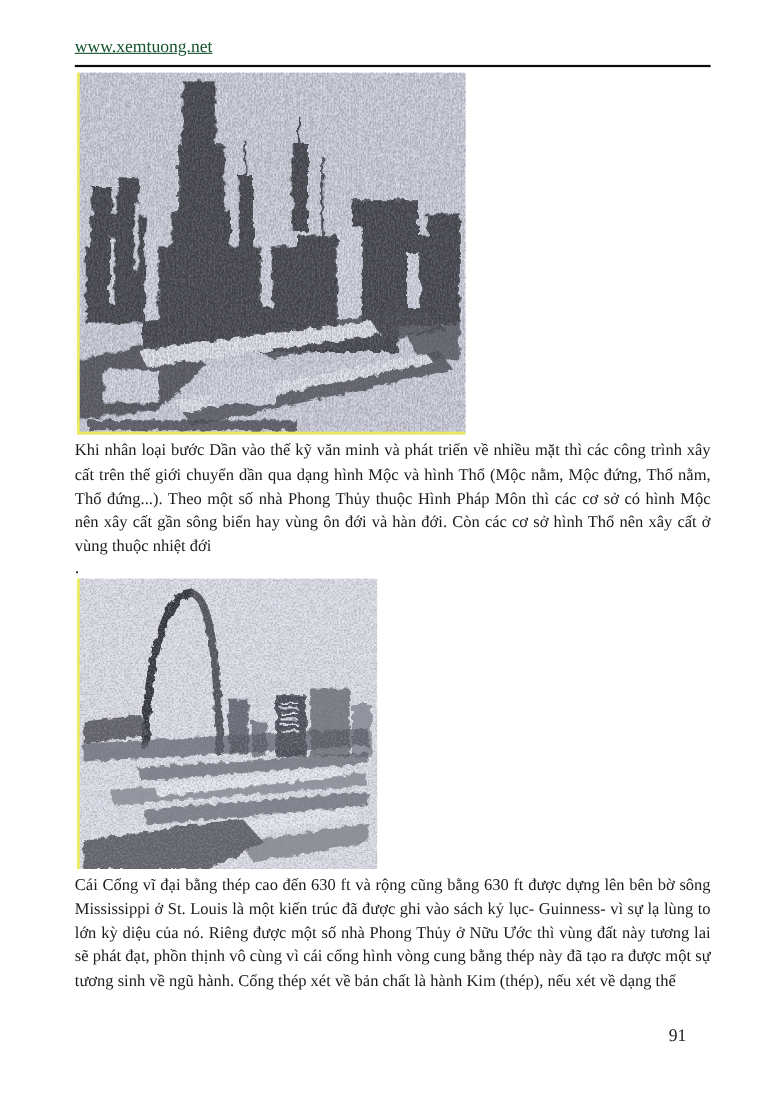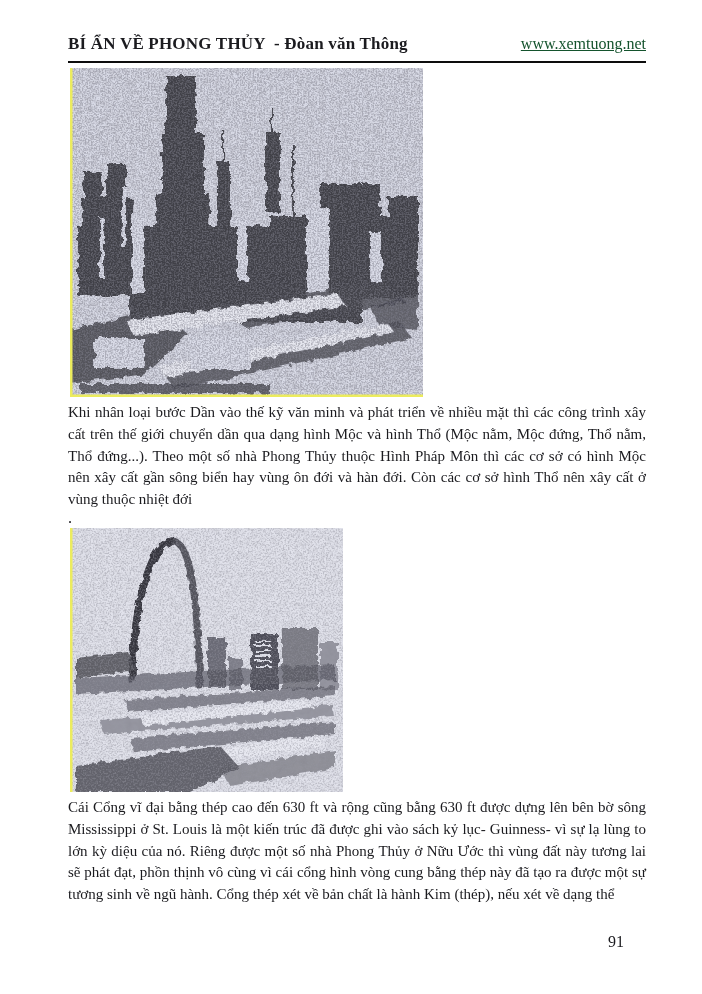--- a/index.html
+++ b/index.html
@@ -65,21 +65,20 @@
     font-size: 16px;
     text-align: center;
   }
 </style>
 </head>
 <body>
 
 <div class="page">
 
   <div class="header">
-    <span class="doc-title">BÍ ẨN VỀ PHONG THỦY  - Đòan văn Thông</span>
     <a class="site-link">www.xemtuong.net</a>
   </div>
   <hr class="rule">
 
   <div class="figure fig1">
     <svg width="353" height="329" viewBox="0 0 353 329" xmlns="http://www.w3.org/2000/svg">
       <defs>
         <filter id="rough1" x="-8%" y="-8%" width="116%" height="116%">
           <feTurbulence type="fractalNoise" baseFrequency="0.12" numOctaves="3" seed="7" result="t"></feTurbulence>
           <feDisplacementMap in="SourceGraphic" in2="t" scale="7"></feDisplacementMap>

